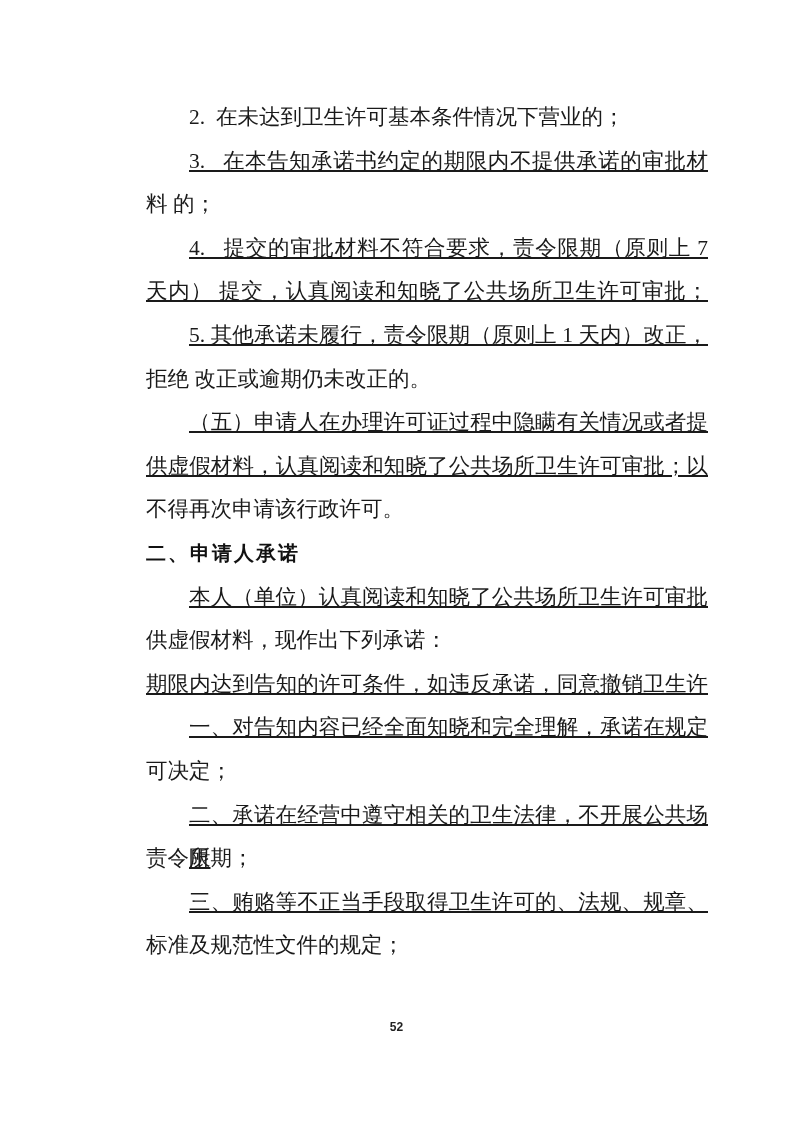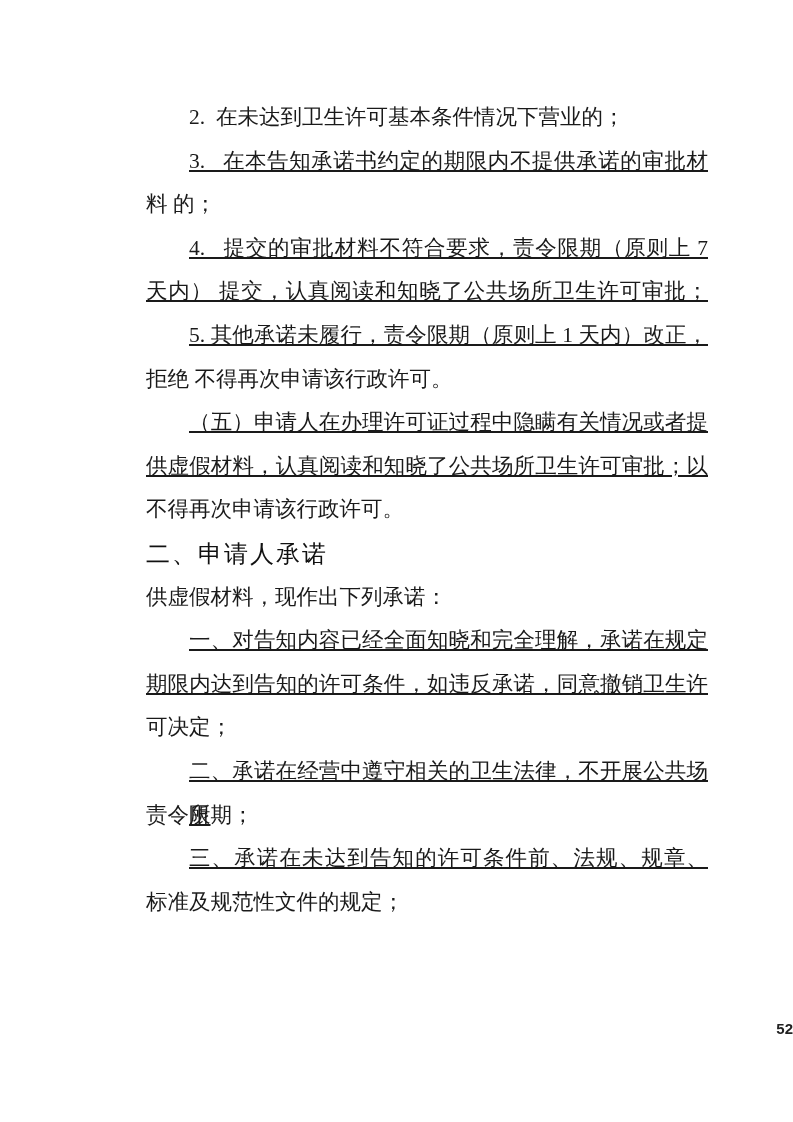--- a/index.html
+++ b/index.html
@@ -35,56 +35,57 @@
   }
   .line.justify {
     white-space: normal;
     text-align: justify;
     text-align-last: justify;
     text-justify: inter-character;
     text-decoration: underline;
   }
   .line.heading {
     font-family: "Liberation Sans", "DejaVu Sans", sans-serif;
-    font-weight: normal;
-    font-size: 24px;
+    font-weight: bold;
+    font-size: 20px;
     letter-spacing: 2px;
     color: #111111;
   }
   .page-footer {
     position: absolute;
     left: 0;
     top: 1020px;
     width: 100%;
-    text-align: right;
+    text-align: center;
     font-family: "Liberation Sans", "DejaVu Sans", sans-serif;
-    font-size: 15px;
+    font-size: 12px;
     font-weight: 600;
     color: #222222;
   }
 </style>
 </head>
 <body>
 
 <div class="page">
   <div class="doc-body">
       <div class="line indent">2.&nbsp; 在未达到卫生许可基本条件情况下营业的；</div>
       <div class="line indent justify">3.&nbsp;&nbsp; 在本告知承诺书约定的期限内不提供承诺的审批材</div>
       <div class="line">料 的；</div>
       <div class="line indent justify">4.&nbsp;&nbsp; 提交的审批材料不符合要求，责令限期（原则上 7</div>
       <div class="line justify">天内） 提交，认真阅读和知晓了公共场所卫生许可审批；</div>
       <div class="line indent justify">5. 其他承诺未履行，责令限期（原则上 1 天内）改正，</div>
-      <div class="line">拒绝 不得再次申请该行政许可。</div>
+      <div class="line">拒绝 改正或逾期仍未改正的。</div>
       <div class="line indent justify">（五）申请人在办理许可证过程中隐瞒有关情况或者提</div>
       <div class="line justify">供虚假材料，认真阅读和知晓了公共场所卫生许可审批；以</div>
       <div class="line">不得再次申请该行政许可。</div>
       <div class="line heading">二、申请人承诺</div>
+      <div class="line indent justify">本人（单位）认真阅读和知晓了公共场所卫生许可审批</div>
       <div class="line">供虚假材料，现作出下列承诺：</div>
+      <div class="line justify">期限内达到告知的许可条件，如违反承诺，同意撤销卫生许</div>
       <div class="line indent justify">一、对告知内容已经全面知晓和完全理解，承诺在规定</div>
-      <div class="line justify">期限内达到告知的许可条件，如违反承诺，同意撤销卫生许</div>
       <div class="line">可决定；</div>
       <div class="line indent justify">二、承诺在经营中遵守相关的卫生法律，不开展公共场所</div>
       <div class="line">责令限期；</div>
-      <div class="line indent justify">三、承诺在未达到告知的许可条件前、法规、规章、</div>
+      <div class="line indent justify">三、贿赂等不正当手段取得卫生许可的、法规、规章、</div>
       <div class="line">标准及规范性文件的规定；</div>
     </div>
   <div class="page-footer">52</div>
 </div>
 
 </body></html>

